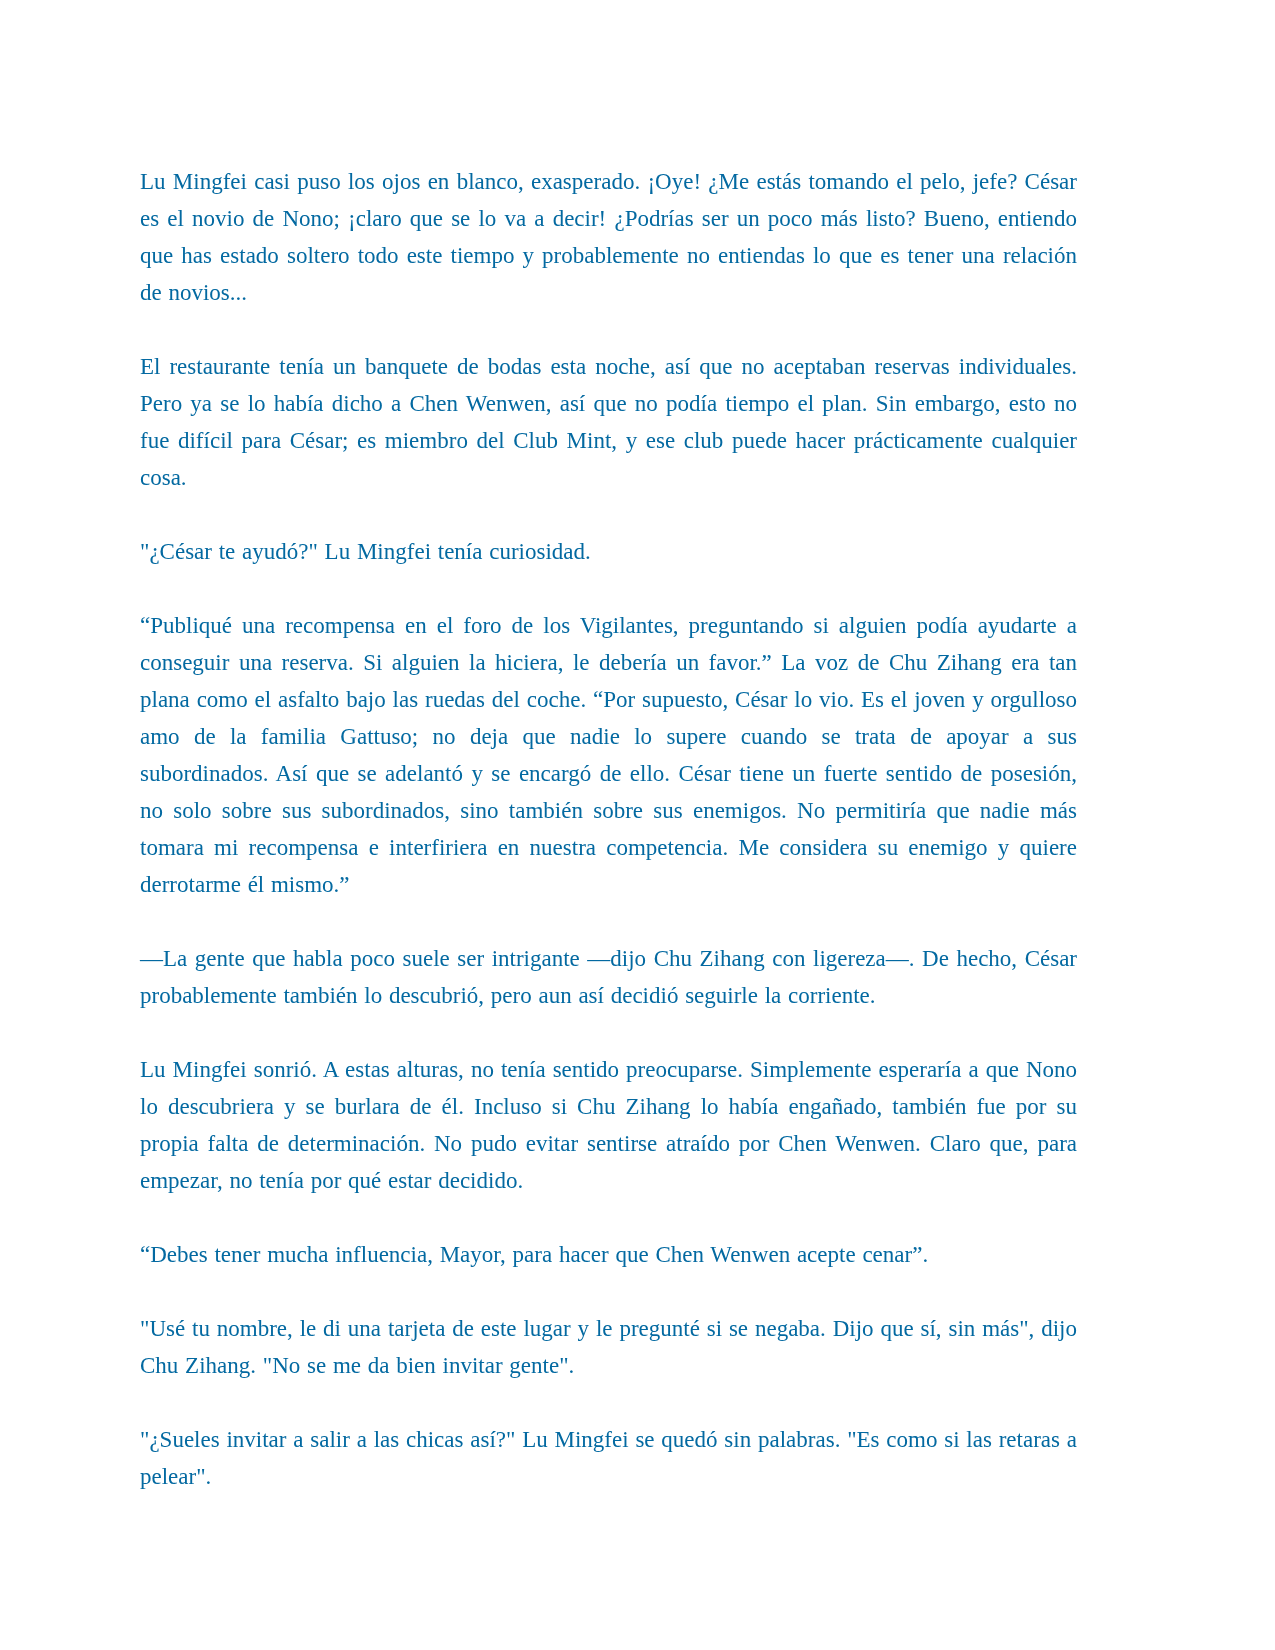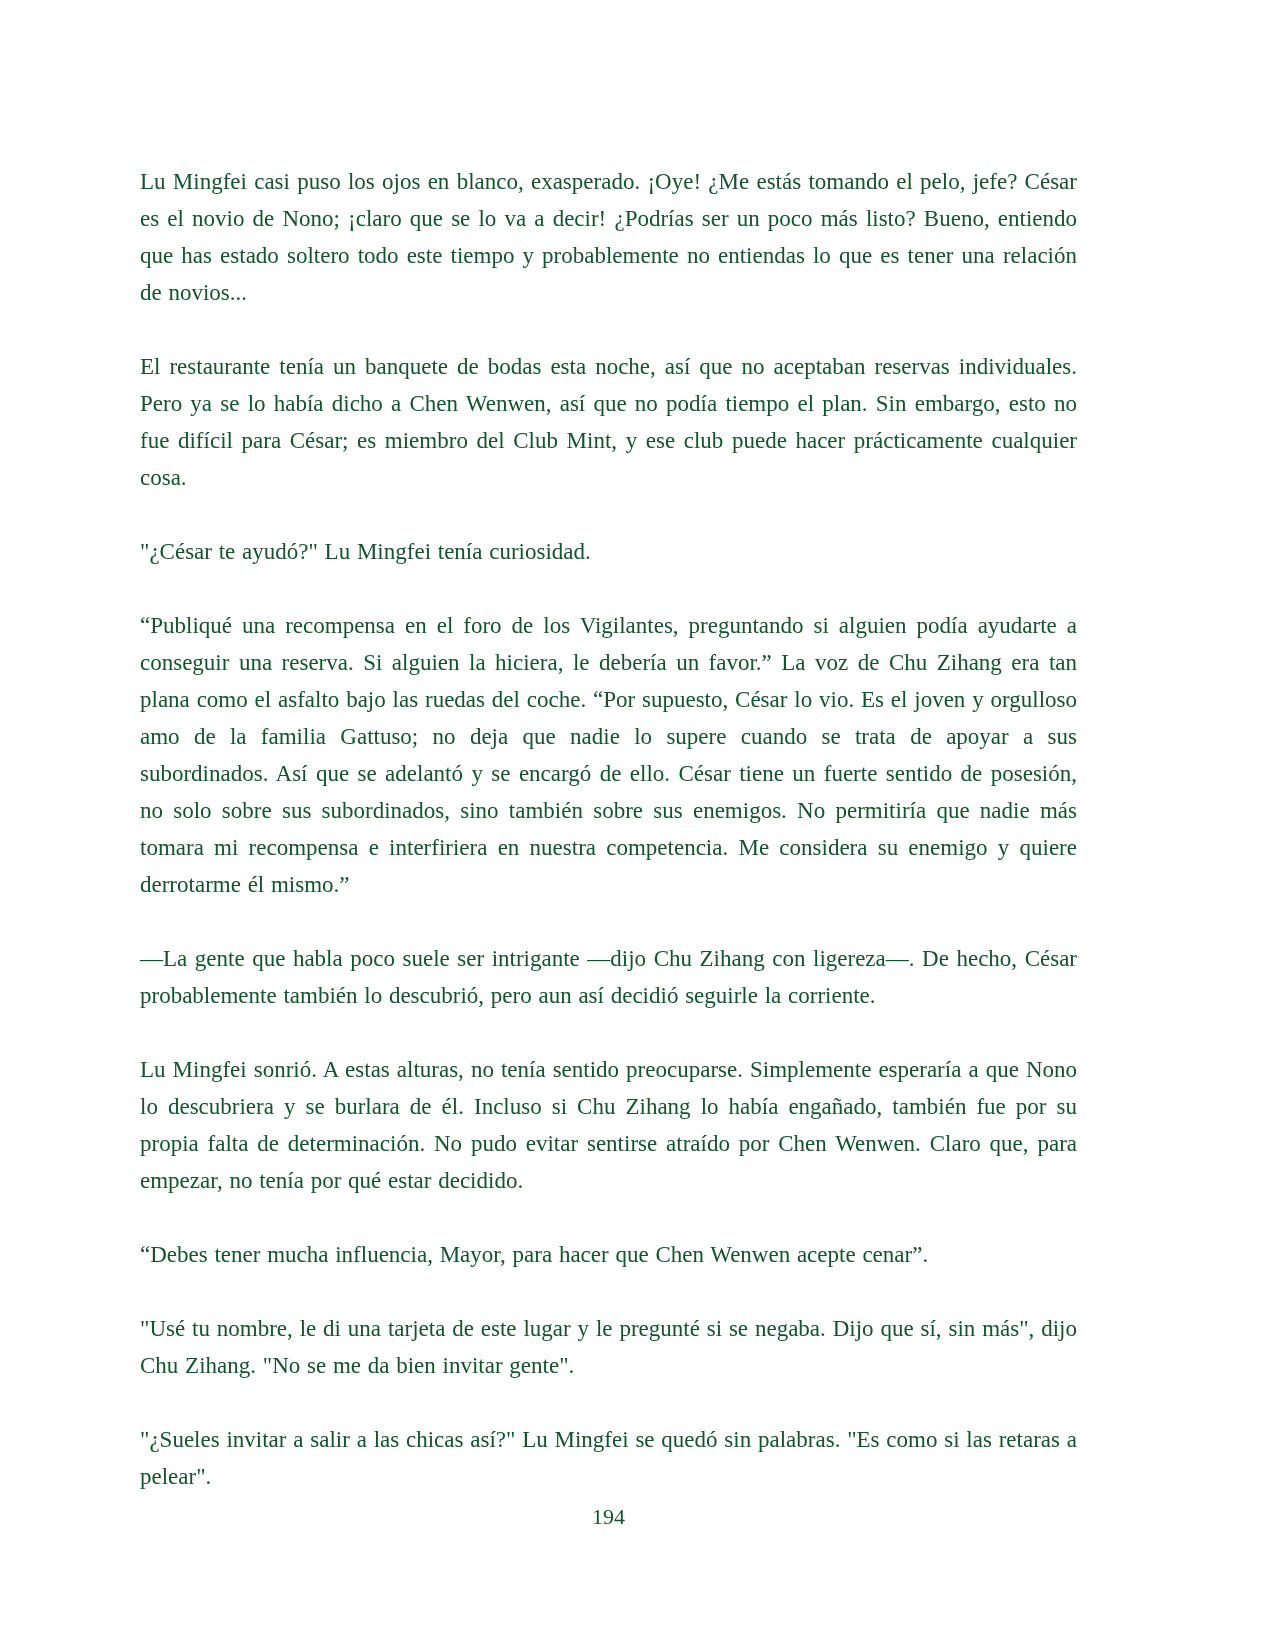--- a/index.html
+++ b/index.html
@@ -9,21 +9,21 @@
   }
   .page {
     position: relative;
     width: 1275px;
     height: 1650px;
     margin: 0 auto;
     background: #ffffff;
     box-sizing: border-box;
     padding: 163px 198px 0 140px;
     font-family: "Liberation Serif", "DejaVu Serif", serif;
-    color: #14532d;
+    color: #0369a1;
     overflow: hidden;
   }
   .body-text p {
     margin: 0 0 37px 0;
     font-size: 23px;
     line-height: 37px;
     text-align: justify;
     word-spacing: 1px;
   }
   .page-footer {
@@ -44,14 +44,13 @@
     <p>Lu Mingfei casi puso los ojos en blanco, exasperado. ¡Oye! ¿Me estás tomando el pelo, jefe? César es el novio de Nono; ¡claro que se lo va a decir! ¿Podrías ser un poco más listo? Bueno, entiendo que has estado soltero todo este tiempo y probablemente no entiendas lo que es tener una relación de novios...</p>
     <p>El restaurante tenía un banquete de bodas esta noche, así que no aceptaban reservas individuales. Pero ya se lo había dicho a Chen Wenwen, así que no podía tiempo el plan. Sin embargo, esto no fue difícil para César; es miembro del Club Mint, y ese club puede hacer prácticamente cualquier cosa.</p>
     <p>"¿César te ayudó?" Lu Mingfei tenía curiosidad.</p>
     <p>“Publiqué una recompensa en el foro de los Vigilantes, preguntando si alguien podía ayudarte a conseguir una reserva. Si alguien la hiciera, le debería un favor.” La voz de Chu Zihang era tan plana como el asfalto bajo las ruedas del coche. “Por supuesto, César lo vio. Es el joven y orgulloso amo de la familia Gattuso; no deja que nadie lo supere cuando se trata de apoyar a sus subordinados. Así que se adelantó y se encargó de ello. César tiene un fuerte sentido de posesión, no solo sobre sus subordinados, sino también sobre sus enemigos. No permitiría que nadie más tomara mi recompensa e interfiriera en nuestra competencia. Me considera su enemigo y quiere derrotarme él mismo.”</p>
     <p>—La gente que habla poco suele ser intrigante —dijo Chu Zihang con ligereza—. De hecho, César probablemente también lo descubrió, pero aun así decidió seguirle la corriente.</p>
     <p>Lu Mingfei sonrió. A estas alturas, no tenía sentido preocuparse. Simplemente esperaría a que Nono lo descubriera y se burlara de él. Incluso si Chu Zihang lo había engañado, también fue por su propia falta de determinación. No pudo evitar sentirse atraído por Chen Wenwen. Claro que, para empezar, no tenía por qué estar decidido.</p>
     <p>“Debes tener mucha influencia, Mayor, para hacer que Chen Wenwen acepte cenar”.</p>
     <p>"Usé tu nombre, le di una tarjeta de este lugar y le pregunté si se negaba. Dijo que sí, sin más", dijo Chu Zihang. "No se me da bien invitar gente".</p>
     <p>"¿Sueles invitar a salir a las chicas así?" Lu Mingfei se quedó sin palabras. "Es como si las retaras a pelear".</p>
   </div>
-  <div class="page-footer">194</div>
 </div>
 
 </body></html>

